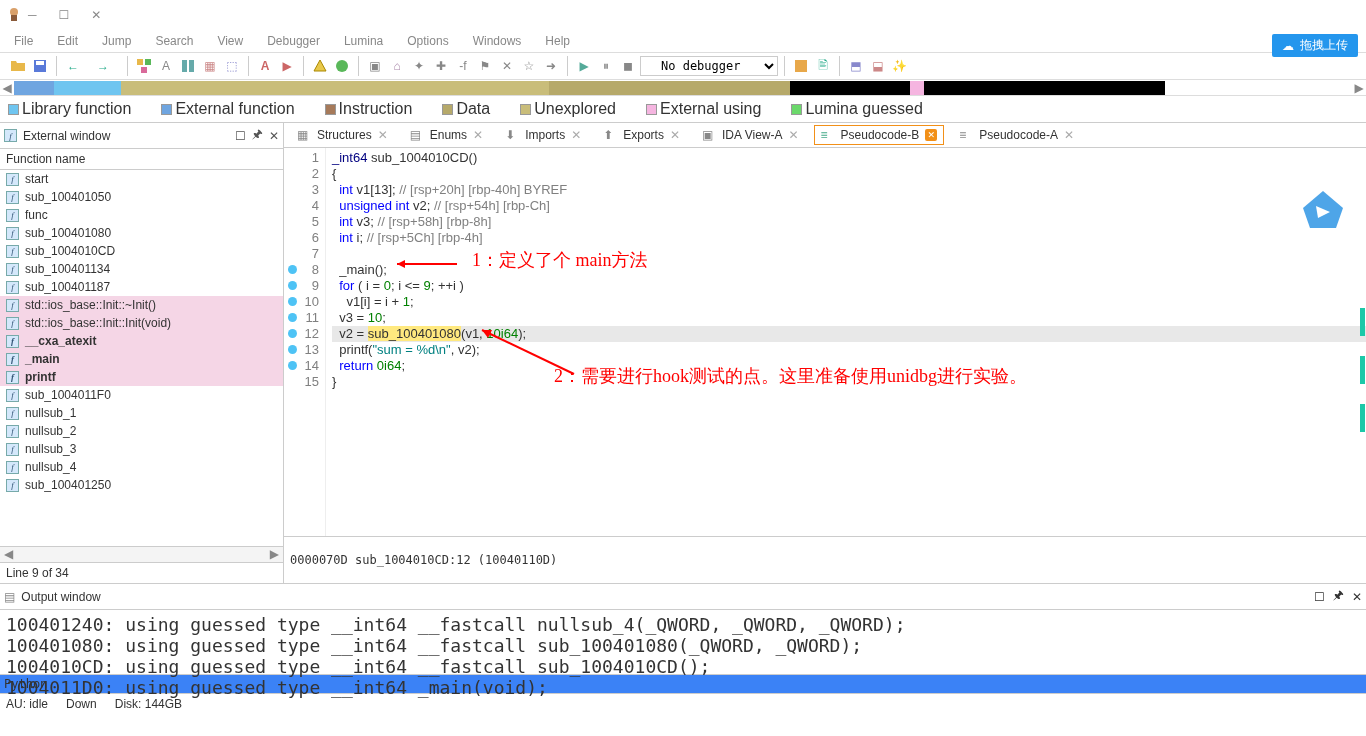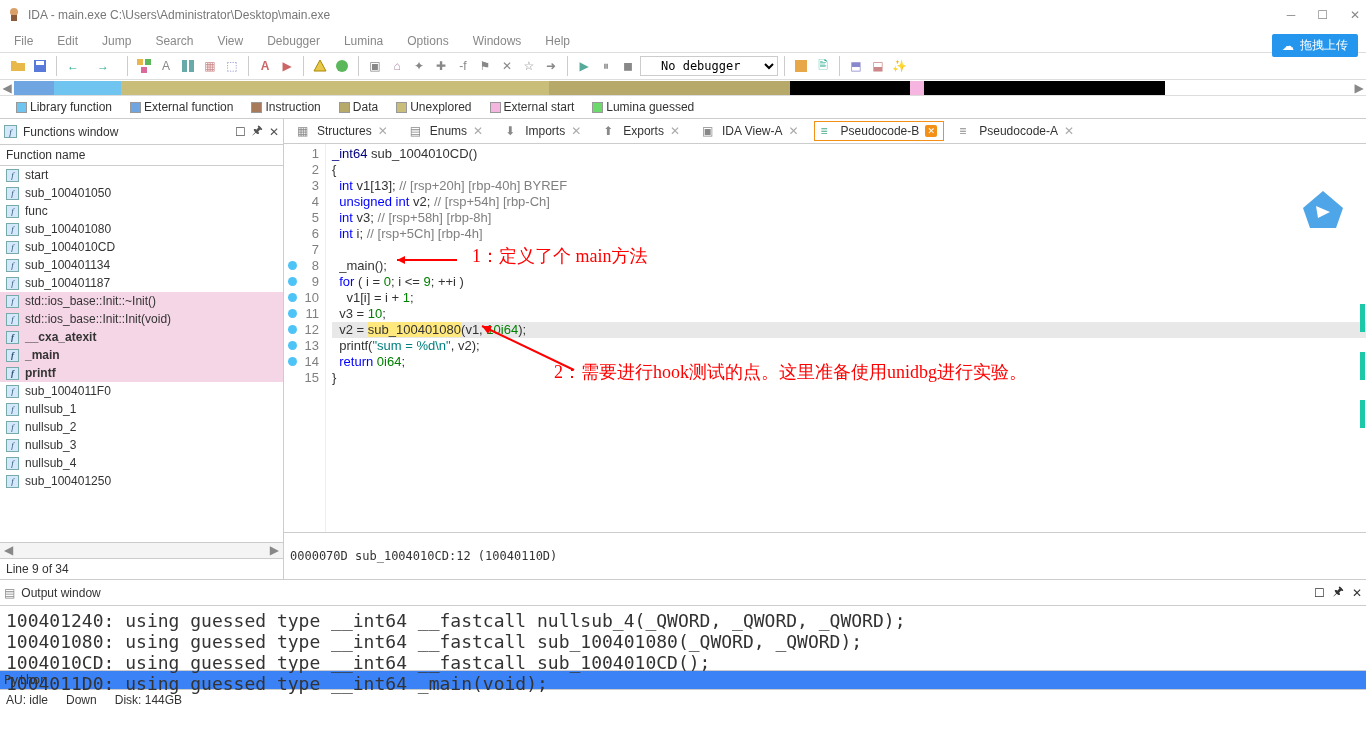--- a/index.html
+++ b/index.html
@@ -21,21 +21,21 @@
 .toolbar .divider { border-left: 1px solid #ccc; height: 20px; margin: 0 4px; }
 .tb-btn { width: 20px; height: 20px; display: flex; align-items: center; justify-content: center; cursor: pointer; }
 .tb-btn svg { width: 16px; height: 16px; }
 .debugger-select { border: 1px solid #ccc; background: #fff; padding: 1px 20px 1px 16px; font-size: 12px; font-family: monospace; }
 
 .navbar { display: flex; align-items: center; height: 16px; border-bottom: 1px solid #ddd; }
 .navbar .arrow { width: 14px; text-align: center; color: #888; cursor: pointer; }
 .navbar .track { flex: 1; height: 14px; display: flex; }
 .navseg { height: 100%; }
 
-.legend { display: flex; align-items: center; gap: 4px; padding: 4px 16px; border-bottom: 1px solid #ccc; font-family: monospace; font-size: 12px; }
+.legend { display: flex; align-items: center; gap: 16px; padding: 4px 8px; border-bottom: 1px solid #ccc; font-family: monospace; font-size: 16px; }
 .legend .sw { width: 11px; height: 11px; border: 1px solid #999; margin-right: 3px; }
 .legend .item { display: flex; align-items: center; margin-right: 14px; }
 
 .main-row { display: flex; height: 460px; }
 
 .left-panel { width: 284px; border-right: 1px solid #ccc; display: flex; flex-direction: column; }
 .panel-title { display: flex; align-items: center; padding: 2px 4px; border-bottom: 1px solid #ccc; font-family: monospace; font-size: 12px; }
 .panel-title .t { flex: 1; }
 .panel-title .ctrl { margin-left: 6px; color: #555; cursor: pointer; }
 .func-header { padding: 3px 6px; border-bottom: 1px solid #ccc; background: #fff; }
@@ -88,21 +88,20 @@
 .mark { width: 5px; height: 28px; background: #1cc8a8; margin-bottom: 20px; margin-left: 2px; }
 </style>
 </head>
 <body>
 
 <div class="titlebar">
   <svg class="icon" viewBox="0 0 16 16">
       <circle cx="8" cy="5" r="4" fill="#d9a06a"></circle>
       <rect x="5" y="8" width="6" height="6" fill="#8a5a3a"></rect>
     </svg>
-  <span class="title">IDA - main.exe C:\Users\Administrator\Desktop\main.exe</span>
   <div class="winbtns">
     <span>─</span>
     <span>☐</span>
     <span>✕</span>
   </div>
 </div>
 
 <div class="menubar" id="menubar">
     <span>File</span>
     <span>Edit</span>
@@ -226,33 +225,33 @@
     <span class="item">
       <span class="sw" style="background: rgb(182, 169, 106);"></span>
       <span>Data</span>
     </span>
     <span class="item">
       <span class="sw" style="background: rgb(201, 189, 122);"></span>
       <span>Unexplored</span>
     </span>
     <span class="item">
       <span class="sw" style="background: rgb(245, 181, 224);"></span>
-      <span>External start</span>
+      <span>External using</span>
     </span>
     <span class="item">
       <span class="sw" style="background: rgb(107, 217, 107);"></span>
       <span>Lumina guessed</span>
     </span>
   </div>
 
 <div class="main-row">
   <div class="left-panel">
     <div class="panel-title">
       <span class="func-f">f</span>
-      <span class="t">Functions window</span>
+      <span class="t">External window</span>
       <span class="ctrl">☐</span>
       <span class="ctrl">🖈</span>
       <span class="ctrl">✕</span>
     </div>
     <div class="func-header">Function name</div>
     <div class="func-list" id="funclist">
         <div class="func-item">
           <span class="func-f">f</span>
           <span>start</span>
         </div>

